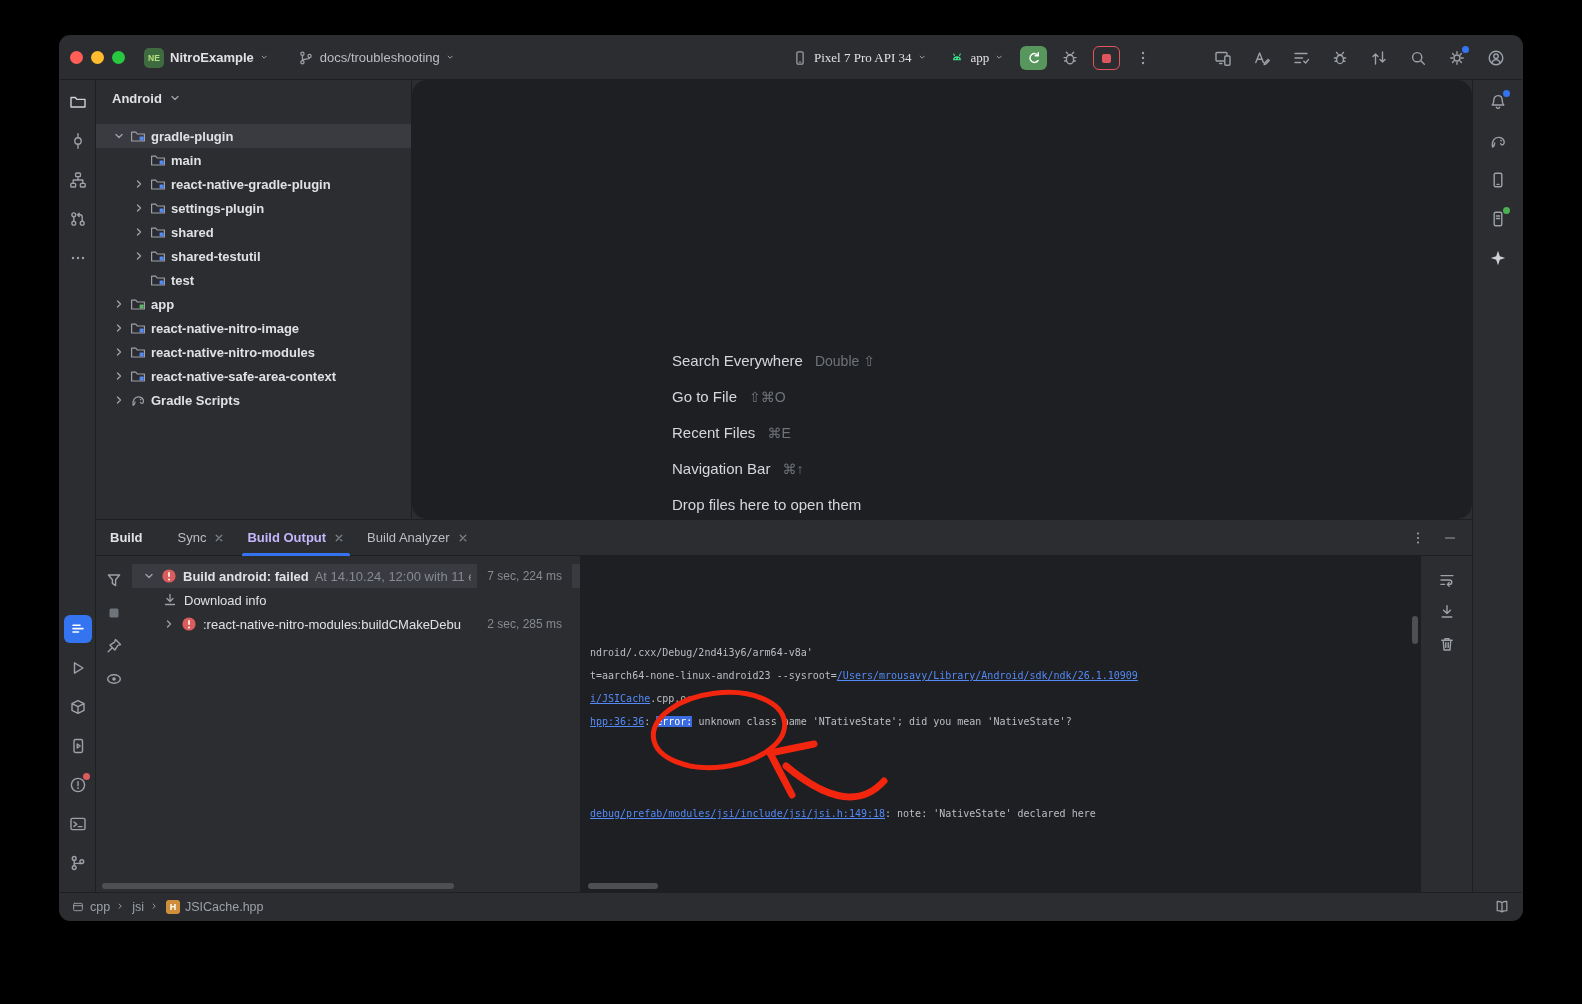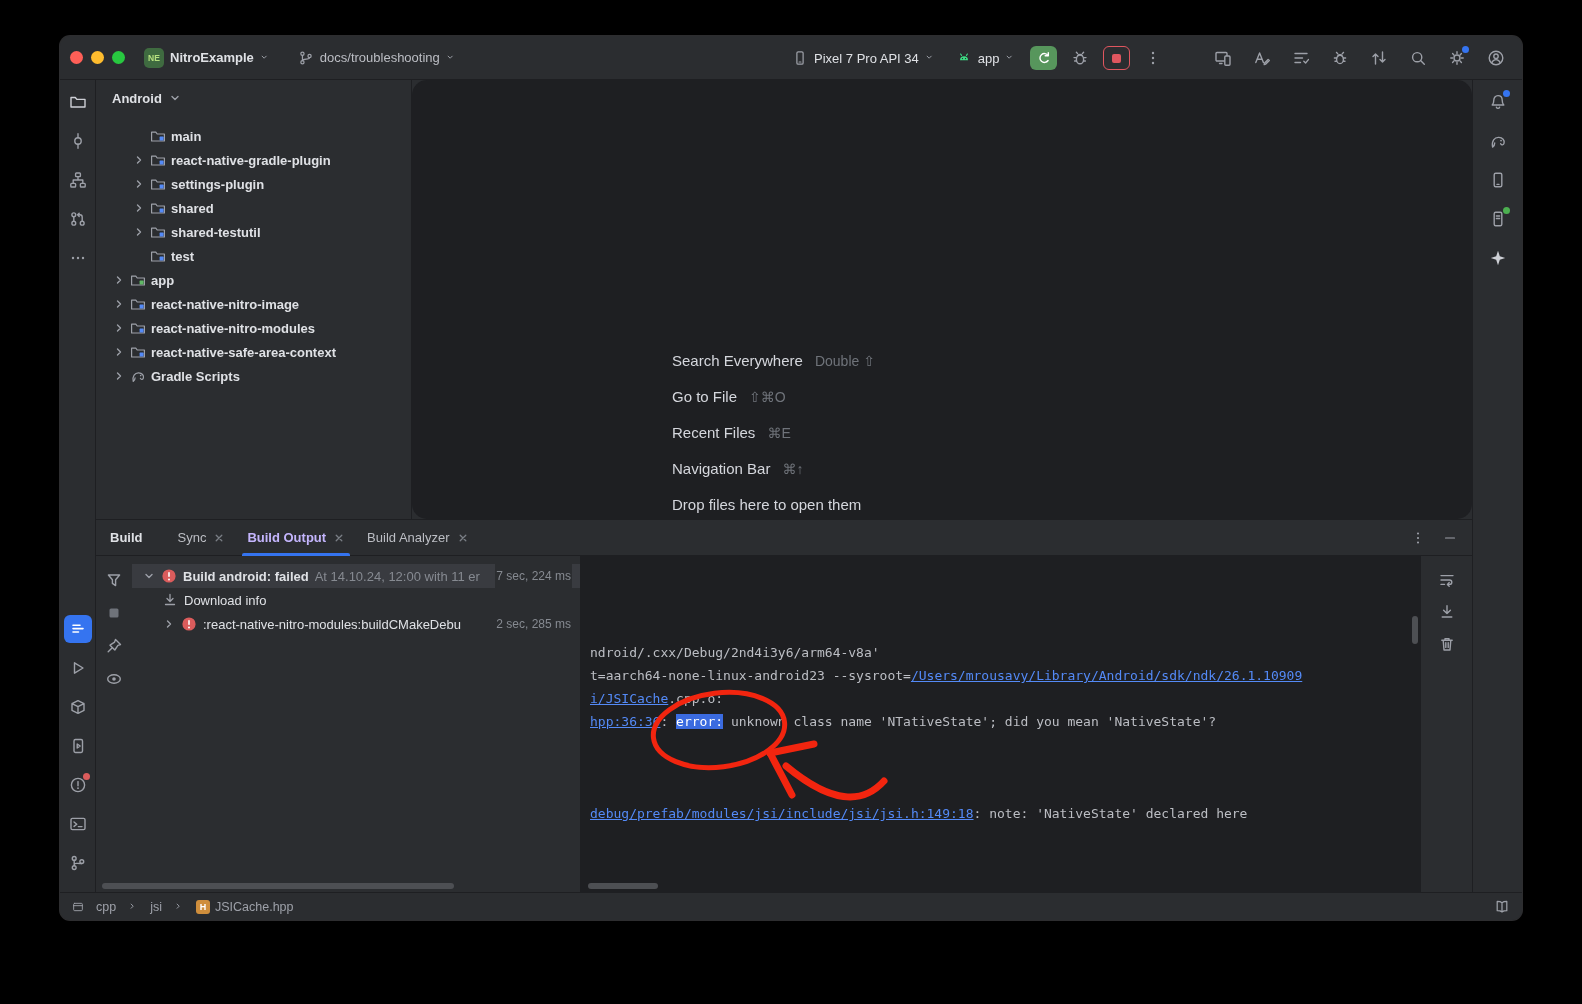--- a/index.html
+++ b/index.html
@@ -25,21 +25,21 @@
     border-bottom:1px solid #1e1f22; background:#2b2d30; }
   .traffic { display:flex; gap:8px; padding-left:10px; width:72px; flex:none; }
   .light { width:13px; height:13px; border-radius:50%; }
   .light.red{background:#ff5f57}.light.yellow{background:#febc2e}.light.green{background:#28c840}
   .tb-left { display:flex; align-items:center; gap:16px; margin-left:6px; }
   .tb-widget { display:flex; align-items:center; gap:6px; padding:4px 6px; border-radius:6px; white-space:nowrap; }
   .tb-title { font-weight:600; color:#dfe1e5; }
   .tb-muted { color:#bcbec4; }
   .ne-badge { width:20px; height:20px; border-radius:5px; background:#3f6b40; color:#b5e07f;
     font-size:8.5px; font-weight:700; display:flex; align-items:center; justify-content:center; }
-  .tb-center { position:absolute; left:726px; top:0; height:44px; display:flex; align-items:center; gap:9px; }
+  .tb-center { position:absolute; left:726px; top:0; height:44px; display:flex; align-items:center; gap:9px;font-family:Liberation Serif, serif; }
   .tb-icon { width:28px; height:28px; border-radius:6px; display:flex; align-items:center; justify-content:center; position:relative; }
   .run-btn { width:27px; height:24px; border-radius:6px; background:#57965c; border:none; padding:0;
     display:flex; align-items:center; justify-content:center; }
   .stop-btn { width:27px; height:24px; border-radius:6px; border:1.5px solid #e0565f;
     display:flex; align-items:center; justify-content:center; }
   .stop-sq { width:9px; height:9px; border-radius:2px; background:#e0565f; }
   .tb-right { position:absolute; right:12px; top:0; height:44px; display:flex; align-items:center; gap:11px; }
   .dot { position:absolute; width:7px; height:7px; border-radius:50%; top:2px; right:2px; }
   .dot.blue{background:#3574f0}.dot.green{background:#4caf50}.dot.red{background:#db5c5c}
   
@@ -82,36 +82,36 @@
   .bp-gutter { width:36px; flex:none; display:flex; flex-direction:column; align-items:center; padding-top:12px; gap:9px; }
   .gut-icon { width:24px; height:24px; display:flex; align-items:center; justify-content:center; }
   .bp-tree { width:448px; flex:none; padding-top:8px; min-width:0; }
   .bt-row { height:24px; display:flex; align-items:center; gap:6px; padding:0 8px 0 10px; }
   .bt-row.indent { padding-left:30px; }
   .bt-row.selected { background:#393b40;justify-content:center; }
   .b-title { font-weight:700; color:#dfe1e5; white-space:nowrap; }
   .b-label { color:#dfe1e5; white-space:nowrap; overflow:hidden; flex:1; min-width:0; }
   .b-meta { color:#868a91; white-space:nowrap; overflow:hidden; flex:1; min-width:0; }
   .b-dur { color:#868a91; font-size:12px; white-space:nowrap; margin-left:auto; background:#2b2d30;
-    height:24px; display:flex; align-items:center; padding:0 1px; flex:none; }
+    height:24px; display:flex; align-items:center; padding:0 10px; flex:none; }
   .console { flex:1; background:#1e1f22; position:relative; overflow:hidden; min-width:0; }
   .console-inner { position:absolute; left:10px; top:85px; font-family:"DejaVu Sans Mono", monospace;
-    font-size:13px; line-height:23px; color:#bcbec4; }
+    font-size:10px; line-height:23px; color:#bcbec4; }
   .cline { white-space:pre; height:23px; }
   .clink { color:#548af7; text-decoration:underline; }
   .cerr { background:#3b6be0; color:#fff; }
   .console-toolbar { width:52px; flex:none; background:#2b2d30; border-left:1px solid #1e1f22;
     display:flex; flex-direction:column; align-items:center; padding-top:12px; gap:8px; }
   .sb-thumb { position:absolute; background:#4d4f53; border-radius:3px; }
   .tree-hscroll { left:6px; bottom:3px; width:352px; height:6px; }
   .con-vscroll { right:2px; top:60px; width:6px; height:28px; }
   .con-hscroll { left:8px; bottom:3px; width:70px; height:6px; }
   
   .statusbar { height:28px; flex:0 0 28px; border-top:1px solid #1e1f22; background:#2b2d30;
-    display:flex; align-items:center; gap:12px; padding:0 12px; color:#9da0a8; font-size:12.5px; }
+    display:flex; align-items:center; gap:6px; padding:0 12px; color:#9da0a8; font-size:12.5px; }
   .hbadge { width:14px; height:14px; border-radius:3px; background:#cf8e3c; color:#fff; font-size:9px; font-weight:700;
     display:inline-flex; align-items:center; justify-content:center; margin-right:5px; }
   .crumb-file { display:flex; align-items:center; }
   .sb-right { margin-left:auto; display:flex; align-items:center; }
   
   .annotation { position:absolute; left:0; top:0; width:1582px; height:1004px; pointer-events:none; z-index:50; }
 </style>
 </head>
 <body>
 
@@ -365,20 +365,31 @@
       <div class="upper">
 
         <div class="project-panel">
           <div class="pp-header">
             <span>Android</span>
             <svg class="s12">
                 <use href="#i-chev-d"></use>
               </svg>
           </div>
           <div class="tree">
+            <div class="tree-row selected">
+              <span class="chev-slot">
+                  <svg class="s12">
+                    <use href="#i-chev-d"></use>
+                  </svg>
+                </span>
+              <svg class="s16">
+                  <use href="#i-folder"></use>
+                </svg>
+              <span class="tree-label">gradle-plugin</span>
+            </div>
             <div class="tree-row lvl1">
               <span class="chev-slot"></span>
               <svg class="s16">
                   <use href="#i-folder"></use>
                 </svg>
               <span class="tree-label">main</span>
             </div>
             <div class="tree-row lvl1">
               <span class="chev-slot">
                   <svg class="s12">

